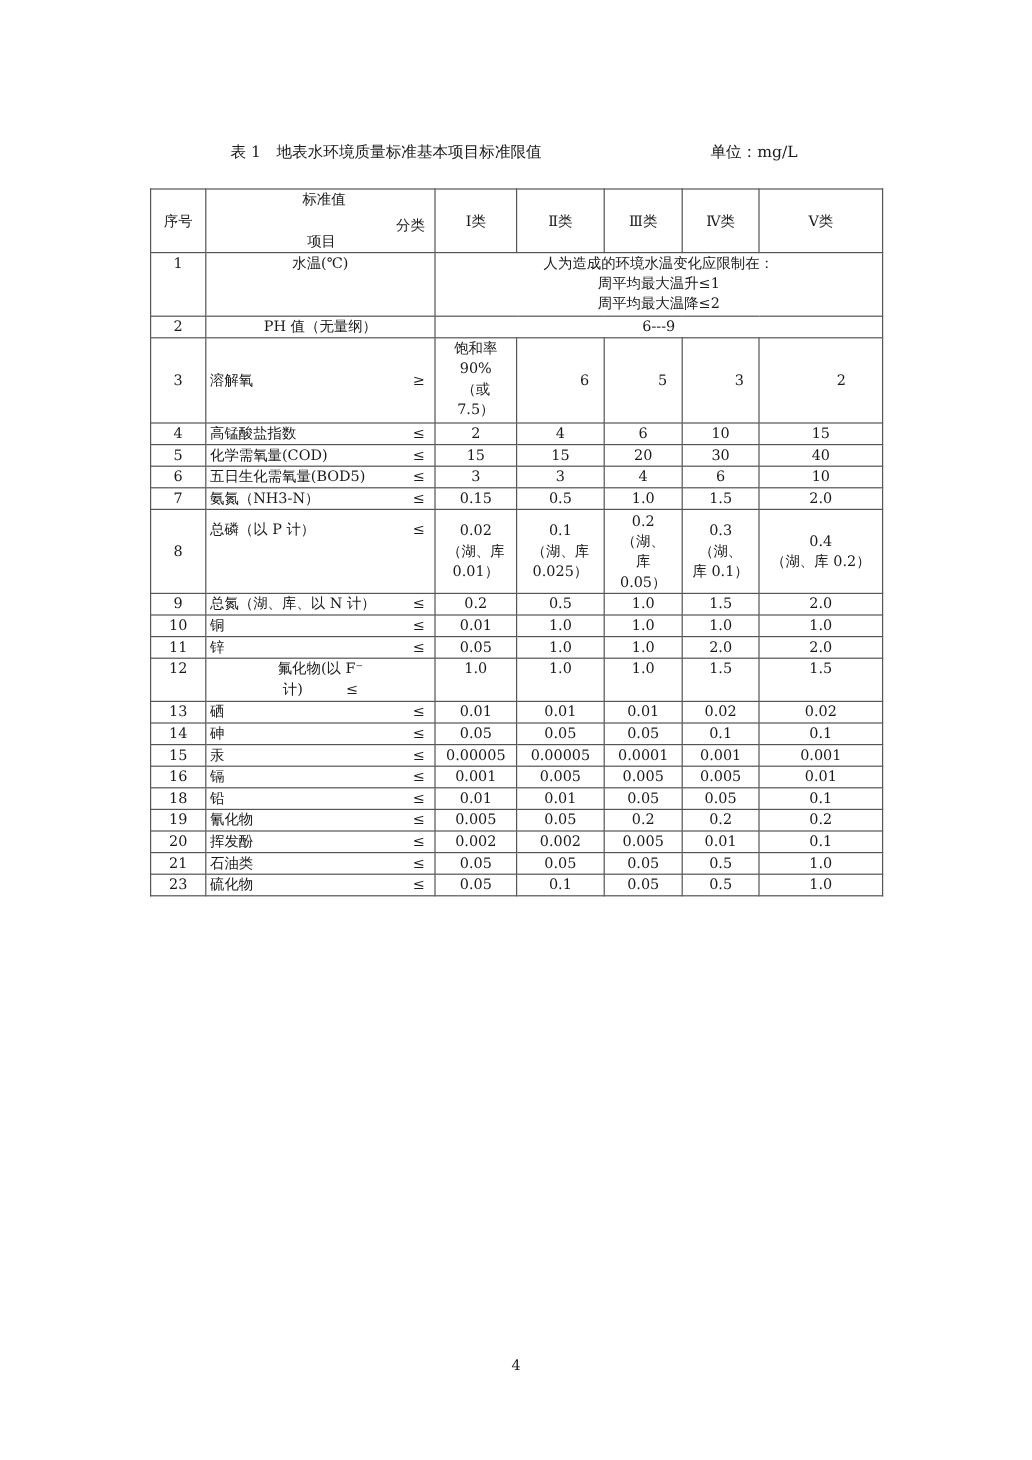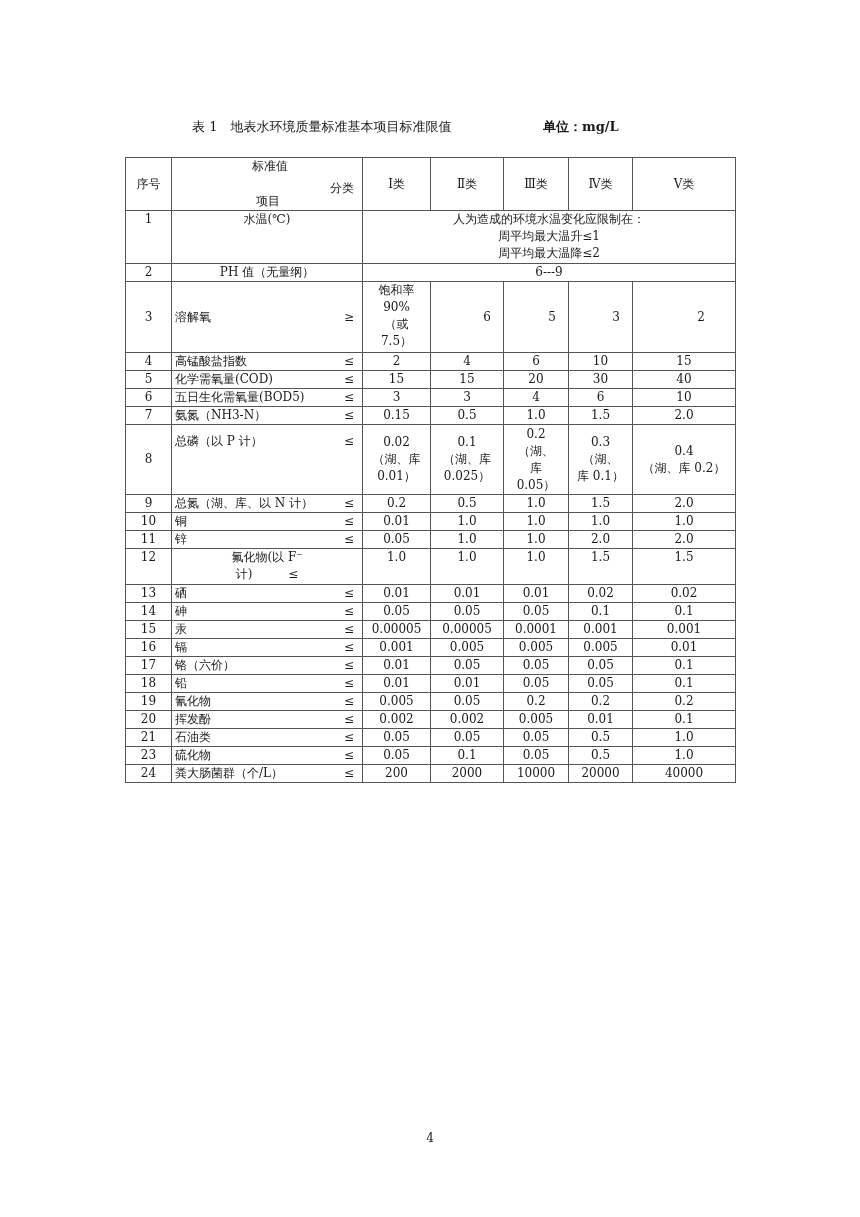--- a/index.html
+++ b/index.html
@@ -1,19 +1,19 @@
 <!DOCTYPE html>
 <html><head>
 <meta charset="utf-8">
 <style>
   html, body { margin:0; padding:0; background:#ffffff; }
   body { width:860px; height:1217px; position:relative; font-family:"DejaVu Serif","Liberation Serif",serif; color:#1a1a1a; overflow:hidden; }
   .caption { position:absolute; top:118px; left:0; width:860px; font-size:13px; }
   .caption .title { position:absolute; left:192px; white-space:nowrap; }
-  .caption .unit { position:absolute; left:543px; white-space:nowrap;font-weight:bold; }
+  .caption .unit { position:absolute; left:592px; white-space:nowrap; }
   table { position:absolute; left:125px; top:157px; border-collapse:collapse; table-layout:fixed; font-size:12px; }
   td { border:1px solid #555; padding:0 2px; line-height:17px; vertical-align:top; text-align:center; overflow:hidden; }
   td.item { text-align:left; position:relative; padding-left:3px; }
   td.item .sym { position:absolute; right:8px; top:0; }
   td.mid { vertical-align:middle; }
   .hdr-item { position:relative; height:52px; }
   .hdr-item .a { position:absolute; top:0; left:80px; }
   .hdr-item .b { position:absolute; top:22px; right:8px; }
   .hdr-item .c { position:absolute; top:35px; left:84px; }
   .page-num { position:absolute; top:1131px; left:0; width:860px; text-align:center; font-size:12px; }
@@ -239,29 +239,20 @@
       <tr style="height: 18px; margin-top: 36px;">
         <td>16</td>
         <td class="item"><span>镉</span><span class="sym">≤</span></td>
         <td>0.001</td>
         <td>0.005</td>
         <td>0.005</td>
         <td>0.005</td>
         <td>0.01</td>
       </tr>
       <tr style="height: 18px;">
-        <td>17</td>
-        <td class="item"><span>铬（六价）</span><span class="sym">≤</span></td>
-        <td>0.01</td>
-        <td>0.05</td>
-        <td>0.05</td>
-        <td>0.05</td>
-        <td>0.1</td>
-      </tr>
-      <tr style="height: 18px;">
         <td>18</td>
         <td class="item"><span>铅</span><span class="sym">≤</span></td>
         <td>0.01</td>
         <td>0.01</td>
         <td>0.05</td>
         <td>0.05</td>
         <td>0.1</td>
       </tr>
       <tr style="height: 18px;">
         <td>19</td>
@@ -292,25 +283,16 @@
       </tr>
       <tr style="height: 18px;">
         <td>23</td>
         <td class="item"><span>硫化物</span><span class="sym">≤</span></td>
         <td>0.05</td>
         <td>0.1</td>
         <td>0.05</td>
         <td>0.5</td>
         <td>1.0</td>
       </tr>
-      <tr style="height: 18px;">
-        <td>24</td>
-        <td class="item"><span>粪大肠菌群（个/L）</span><span class="sym">≤</span></td>
-        <td>200</td>
-        <td>2000</td>
-        <td>10000</td>
-        <td>20000</td>
-        <td>40000</td>
-      </tr>
     </tbody>
 </table>
 
 <div class="page-num">4</div>
 
 </body></html>

